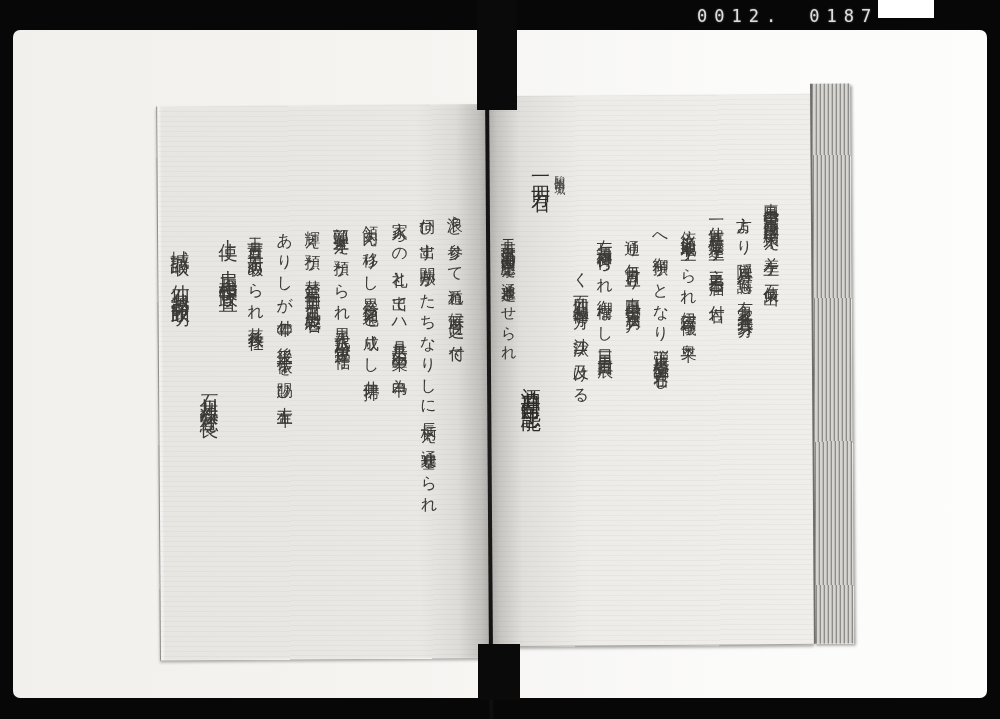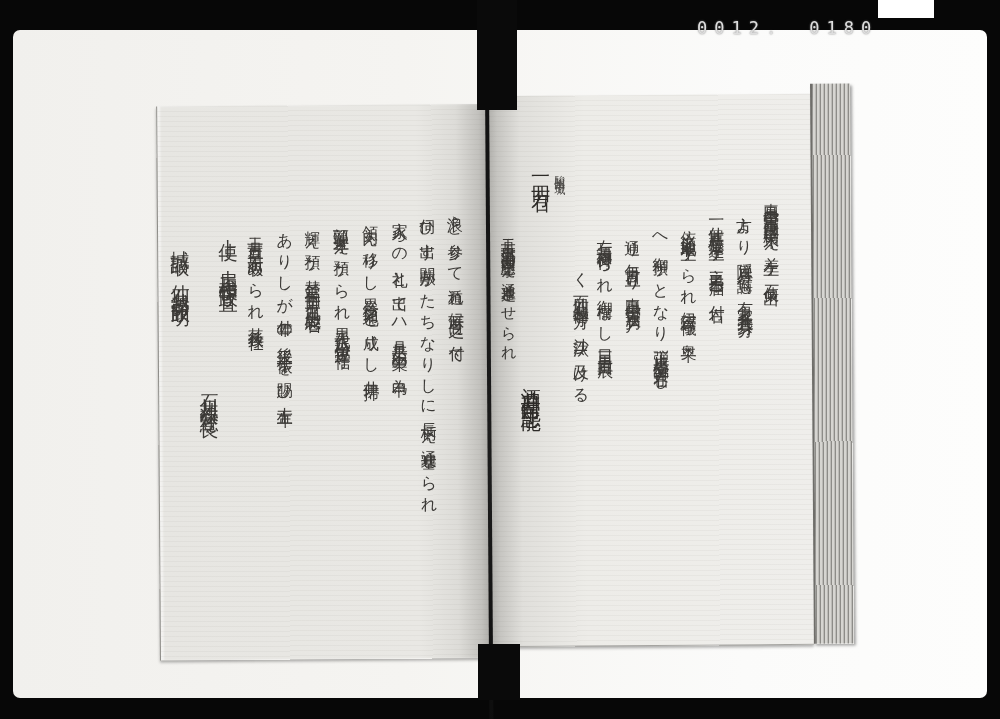--- a/index.html
+++ b/index.html
@@ -3,21 +3,21 @@
 <meta charset="utf-8">
 <style>
   html,body{margin:0;padding:0;background:#060606;}
   .stage{
     position:relative;width:1000px;height:719px;overflow:hidden;
     background:#070707;
     font-family:"Liberation Sans",sans-serif;
   }
   
   .counter{
-    position:absolute;left:697px;top:18px;display:flex;gap:26px;
+    position:absolute;left:697px;top:6px;display:flex;gap:26px;
     font-family:"DejaVu Sans Mono",monospace;
     font-size:17px;letter-spacing:7px;color:#dedede;
     text-shadow:0 0 2px #7a7a7a;
     z-index:6;user-select:none;
   }
   .marker-box{
     position:absolute;left:878px;top:0;width:56px;height:18px;
     background:#ffffff;z-index:6;
   }
   
@@ -74,21 +74,21 @@
   .vcol.date{font-size:15px;letter-spacing:2px;}
   .sl1{transform:rotate(.4deg);} .sl2{transform:rotate(-.4deg);}
 </style>
 </head>
 <body>
 
 <div class="stage">
 
   <div class="counter">
     <span>0012.</span>
-    <span>0180</span>
+    <span>0187</span>
   </div>
   <div class="marker-box"></div>
 
   <div class="backing"></div>
 
   <div class="book">
 
     <div class="page page-left">
       <div class="laid"></div>
     </div>

